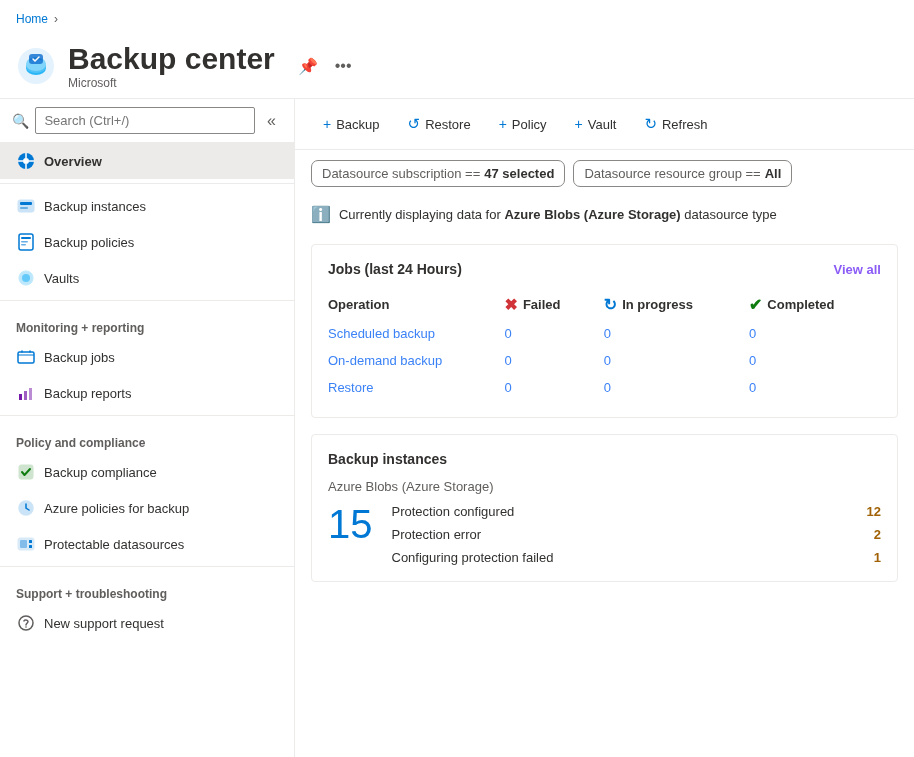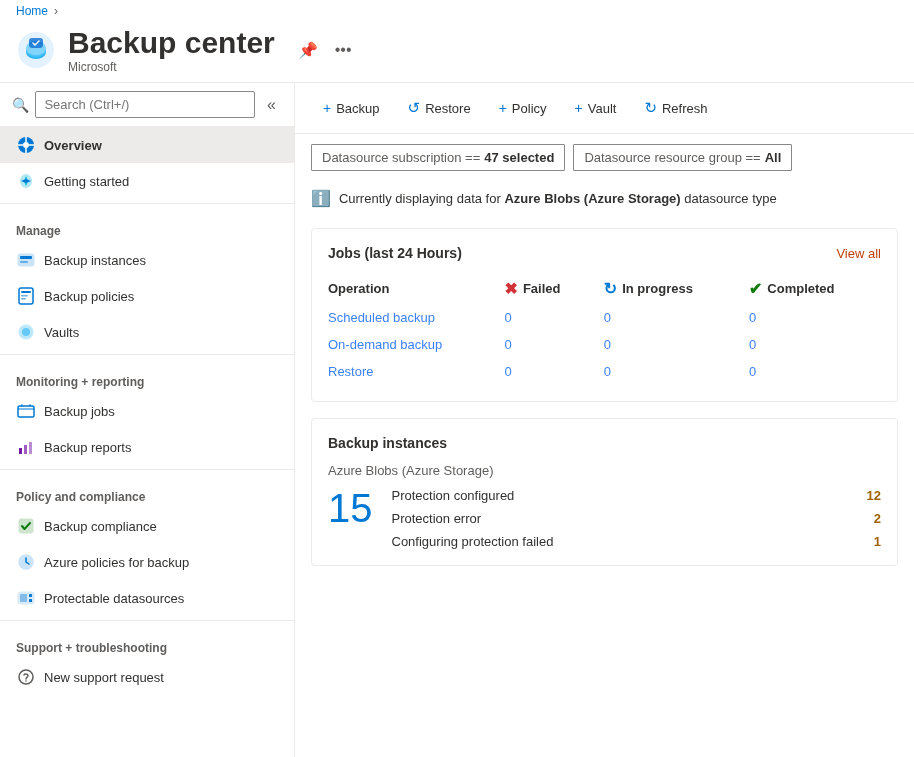--- a/index.html
+++ b/index.html
@@ -1,19 +1,19 @@
 <!DOCTYPE html>
 <html><head>
   <meta charset="utf-8">
   <style>
     * { box-sizing: border-box; margin: 0; padding: 0; }
     body { font-family: 'Segoe UI', Arial, sans-serif; font-size: 13px; background: #fff; color: #323130; display: flex; flex-direction: column; height: 757px; width: 914px; overflow: hidden; }
 
     
-    .breadcrumb { padding: 4px 16px; font-size: 12px; color: #0078d4; display: flex; align-items: center; gap: 6px; }
+    .breadcrumb { padding: 12px 16px; font-size: 12px; color: #0078d4; display: flex; align-items: center; gap: 6px; }
     .breadcrumb span { color: #605e5c; }
 
     
     .app-header { display: flex; align-items: center; padding: 4px 16px 8px; gap: 12px; }
     .app-icon { width: 40px; height: 40px; display: flex; align-items: center; justify-content: center; }
     .app-title-block { display: flex; flex-direction: column; }
     .app-title { font-size: 30px; font-weight: 600; color: #323130; }
     .app-subtitle { font-size: 12px; color: #605e5c; }
     .header-actions { display: flex; align-items: center; gap: 8px; margin-left: 8px; }
     .icon-btn { background: none; border: none; cursor: pointer; color: #605e5c; font-size: 16px; padding: 4px; }
@@ -37,34 +37,34 @@
     
     .content { flex: 1; overflow-y: auto; background: #fff; display: flex; flex-direction: column; }
 
     
     .toolbar { display: flex; align-items: center; padding: 10px 16px; gap: 4px; border-bottom: 1px solid #edebe9; }
     .toolbar-btn { display: flex; align-items: center; gap: 5px; background: none; border: none; cursor: pointer; color: #323130; font-size: 13px; padding: 6px 12px; border-radius: 2px; }
     .toolbar-btn .btn-icon { font-size: 14px; color: #0078d4; }
 
     
     .filters { display: flex; gap: 8px; padding: 10px 16px; flex-wrap: wrap; }
-    .filter-pill { display: flex; align-items: center; border: 1px solid #8a8886; border-radius: 1px; padding: 5px 10px; font-size: 13px; background: #fff; cursor: pointer; gap: 4px; }
+    .filter-pill { display: flex; align-items: center; border: 1px solid #8a8886; border-radius: 7px; padding: 5px 10px; font-size: 13px; background: #fff; cursor: pointer; gap: 4px; }
     .filter-pill .filter-key { color: #605e5c; }
     .filter-pill .filter-val { font-weight: 600; text-align: right; }
 
     
     .info-bar { display: flex; align-items: center; gap: 8px; padding: 8px 16px; font-size: 13px; color: #323130; }
     .info-icon { color: #0078d4; font-size: 16px; }
 
     
     .cards-area { padding: 12px 16px; display: flex; flex-direction: column; gap: 16px; }
     .card { border: 1px solid #edebe9; border-radius: 4px; padding: 16px; background: #fff; }
 
     .card-title { font-size: 14px; font-weight: 600; margin-bottom: 12px; display: flex; justify-content: space-between; align-items: center; }
-    .view-all { color: #c2410c; font-size: 13px; font-weight: 400; cursor: pointer; text-decoration: none; }
+    .view-all { color: #8b5cf6; font-size: 13px; font-weight: 700; cursor: pointer; text-decoration: none; }
 
     
     .jobs-table { width: 100%; border-collapse: collapse; }
     .jobs-table th { text-align: left; font-weight: 600; font-size: 13px; padding: 6px 8px; color: #323130; }
     .jobs-table td { padding: 6px 8px; font-size: 13px; color: #3b82f6; }
     .jobs-table th:first-child, .jobs-table td:first-child { padding-left: 0; }
     .status-header { display: flex; align-items: center; gap: 5px; }
     .status-failed { color: #d13438; }
     .status-progress { color: #0078d4; }
     .status-completed { color: #107c10; }
@@ -121,33 +121,22 @@
     <a class="nav-item active" href="#">
       <span class="nav-icon">
         <svg width="18" height="18" viewBox="0 0 18 18">
             <circle cx="9" cy="9" r="8" fill="#0078d4"></circle>
             <circle cx="9" cy="9" r="3" fill="white"></circle>
             <path d="M9 1 L9 6 M9 12 L9 17 M1 9 L6 9 M12 9 L17 9" stroke="white" stroke-width="1.5"></path>
           </svg>
       </span>
       <span>Overview</span>
     </a>
-    <a class="nav-item" href="#">
-      <span class="nav-icon">
-        <svg width="18" height="18" viewBox="0 0 18 18">
-            <path d="M9 2 C12 2 15 5 15 9 C15 13 12 16 9 16 C6 16 3 13 3 9 C3 5 6 2 9 2Z" fill="#00b4d8" opacity="0.3"></path>
-            <path d="M9 4 L11 9 L9 14 L7 9 Z" fill="#00b4d8"></path>
-            <path d="M4 9 L9 7 L14 9 L9 11 Z" fill="#0078d4"></path>
-          </svg>
-      </span>
-      <span>Getting started</span>
-    </a>
 
     <div class="nav-divider"></div>
-    <div class="nav-section-label">Manage</div>
 
     <a class="nav-item" href="#">
       <span class="nav-icon">
         <svg width="18" height="18" viewBox="0 0 18 18">
             <rect x="1" y="3" width="16" height="12" rx="2" fill="#0078d4" opacity="0.2" stroke="#0078d4" stroke-width="1"></rect>
             <rect x="3" y="5" width="12" height="3" rx="1" fill="#0078d4"></rect>
             <rect x="3" y="10" width="8" height="2" rx="1" fill="#0078d4" opacity="0.5"></rect>
           </svg>
       </span>
       <span>Backup instances</span>

